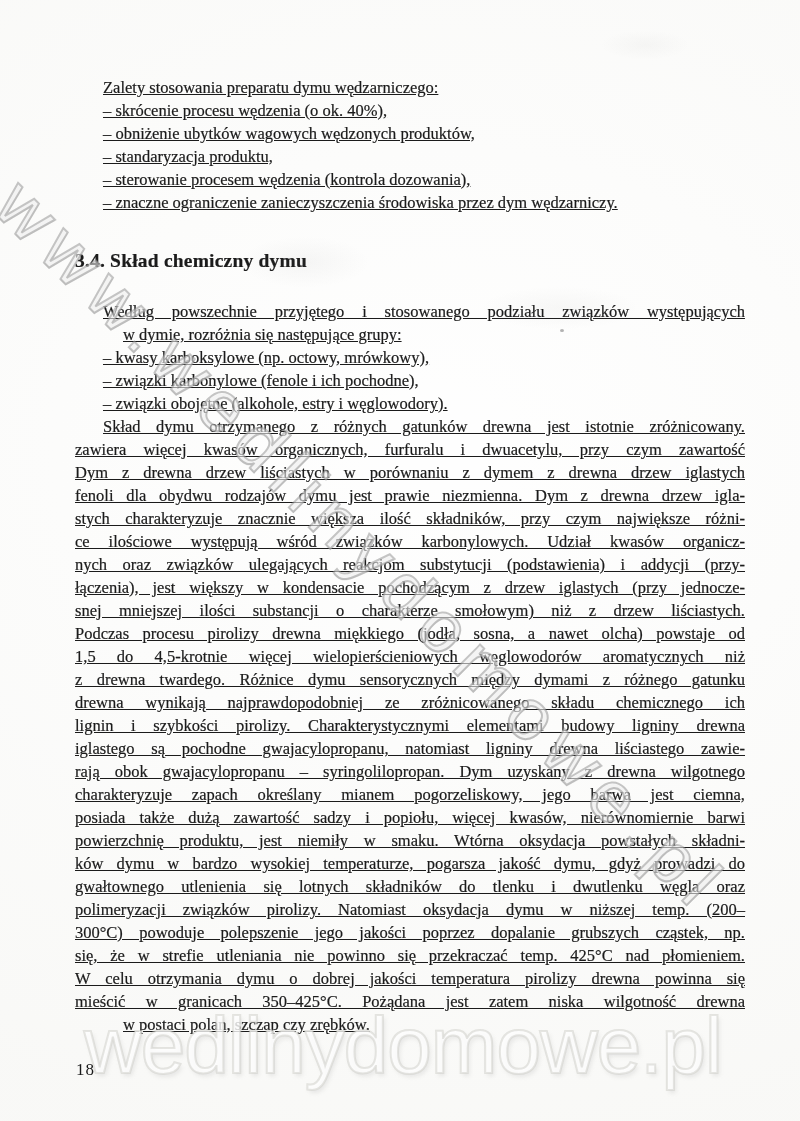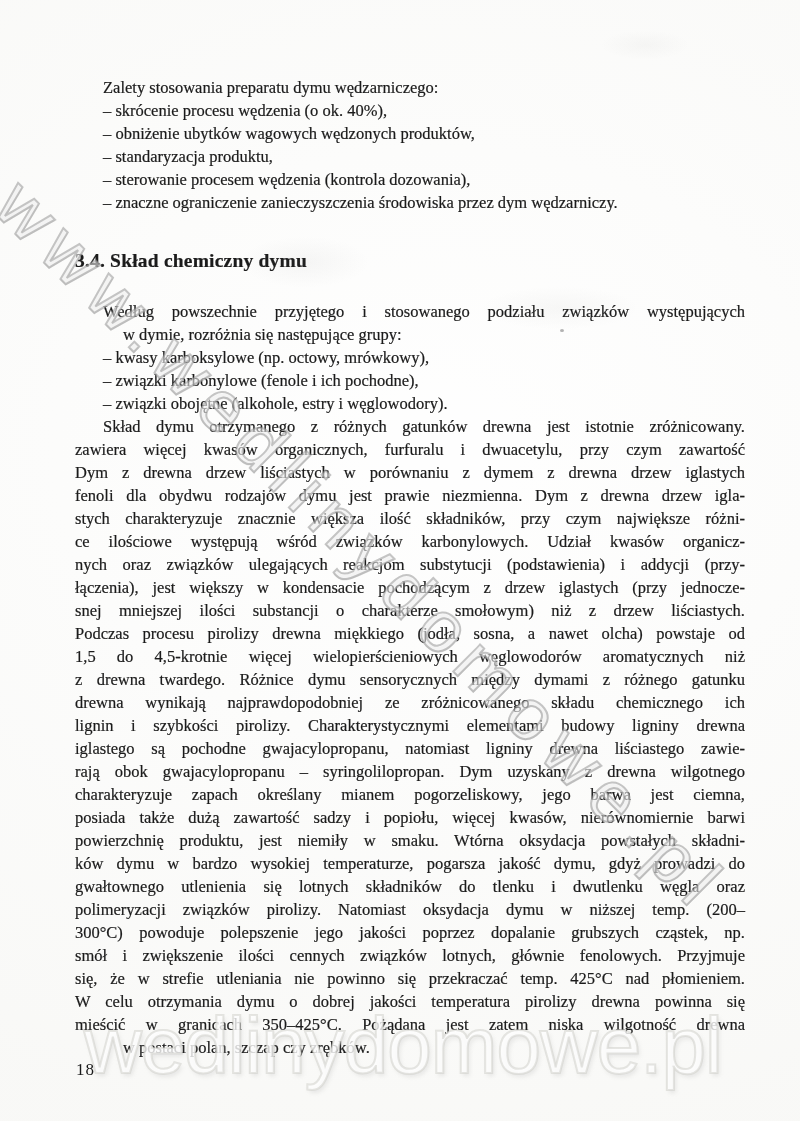--- a/index.html
+++ b/index.html
@@ -17,21 +17,21 @@
       #fafaf8;
     color: var(--ink, #1b1b1b);
   }
   .text-col {
     position: absolute;
     left: 75px; top: 76px; width: 670px;
     font-size: 16.5px; line-height: 23px;
     -webkit-text-stroke: 0.2px currentColor;
   }
   .indent { padding-left: 28px; }
-  .li, .lead, .pline { min-height: 23px; }
+  .li, .lead, .pline { min-height: 23px; text-decoration: underline; }
   .heading {
     margin: 34px 0 0 0;
     font-size: 19.5px; line-height: 26px;
     font-weight: bold; letter-spacing: 0.2px;
   }
   .p-block { margin-top: 26px; }
   .jlines .pline { text-align: justify; text-align-last: justify; }
   .jlines .pline:first-child { text-indent: 28px; }
   .jlines .pline:last-child { text-align-last: left; margin-left: 48px; }
 
@@ -127,21 +127,20 @@
         <div class="pline">lignin i szybkości pirolizy. Charakterystycznymi elementami budowy ligniny drewna</div>
         <div class="pline">iglastego są pochodne gwajacylopropanu, natomiast ligniny drewna liściastego zawie-</div>
         <div class="pline">rają obok gwajacylopropanu – syringolilopropan. Dym uzyskany z drewna wilgotnego</div>
         <div class="pline">charakteryzuje zapach określany mianem pogorzeliskowy, jego barwa jest ciemna,</div>
         <div class="pline">posiada także dużą zawartość sadzy i popiołu, więcej kwasów, nierównomiernie barwi</div>
         <div class="pline">powierzchnię produktu, jest niemiły w smaku. Wtórna oksydacja powstałych składni-</div>
         <div class="pline">ków dymu w bardzo wysokiej temperaturze, pogarsza jakość dymu, gdyż prowadzi do</div>
         <div class="pline">gwałtownego utlenienia się lotnych składników do tlenku i dwutlenku węgla oraz</div>
         <div class="pline">polimeryzacji związków pirolizy. Natomiast oksydacja dymu w niższej temp. (200–</div>
         <div class="pline">300°C) powoduje polepszenie jego jakości poprzez dopalanie grubszych cząstek, np.</div>
-        <div class="pline">smół i zwiększenie ilości cennych związków lotnych, głównie fenolowych. Przyjmuje</div>
         <div class="pline">się, że w strefie utleniania nie powinno się przekraczać temp. 425°C nad płomieniem.</div>
         <div class="pline">W celu otrzymania dymu o dobrej jakości temperatura pirolizy drewna powinna się</div>
         <div class="pline">mieścić w granicach 350–425°C. Pożądana jest zatem niska wilgotność drewna</div>
         <div class="pline">w postaci polan, szczap czy zrębków.</div>
       </div>
 
   </div>
 
   <div class="wm-bottom">wedlinydomowe.pl</div>
 

